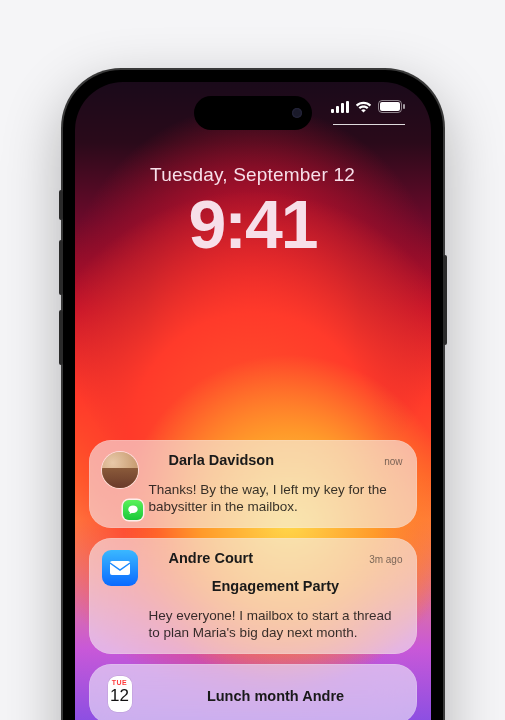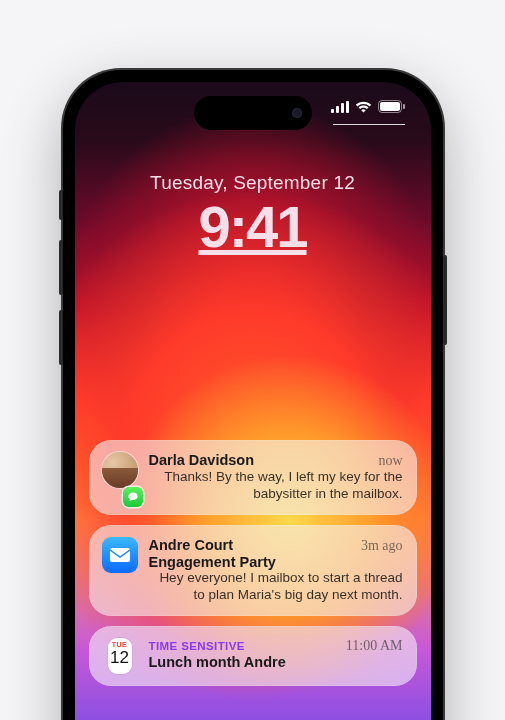--- a/index.html
+++ b/index.html
@@ -50,28 +50,27 @@
     display: flex; align-items: center; gap: 6px;
     z-index: 9;
   }
   .status-bar svg { display: block; }
   .status-underline {
     position: absolute; top: 42px; right: 26px; width: 72px; height: 1px;
     background: rgba(255,255,255,0.85);
   }
 
   .lock-header {
-    position: absolute; top: 90px; left: 0; right: 0;
+    position: absolute; top: 82px; left: 0; right: 0;
     text-align: center; color: #f7dfe9;
   }
   .date-text { font-size: 19px; font-weight: 500; letter-spacing: 0.2px; }
   .time-text {
-    font-size: 58px; font-weight: 700; line-height: 1; margin-top: 4px;
+    font-size: 68px; font-weight: 700; line-height: 1; margin-top: 4px;
     letter-spacing: -2px;
-    text-decoration: underline;
   }
 
   .notifications {
     position: absolute; left: 14px; right: 14px; top: 358px;
     display: flex; flex-direction: column; gap: 10px;
   }
   .notif {
     background: rgba(245,245,250,0.58);
     backdrop-filter: blur(20px);
     border-radius: 22px;
@@ -79,25 +78,25 @@
     display: flex; gap: 10px;
     color: #1a1a1a;
     position: relative;
     box-shadow: 0 0 0 0.5px rgba(255,255,255,0.25) inset;
   }
   .notif .icon-slot {
     width: 38px; flex: 0 0 38px; display:flex; align-items:flex-start; justify-content:center;
     position: relative;
   }
   .notif .body { flex: 1; min-width: 0; }
-  .notif .title-row { display: flex; align-items: baseline; }
+  .notif .title-row { display: flex; align-items: baseline; margin-left: 20px; }
   .notif .sender { font-weight: 600; font-size: 14.5px; }
-  .notif .ts { margin-left: auto; font-size: 14px; color: rgba(30,30,30,0.6); font-family: Liberation Serif, serif; }
-  .notif .subject { font-weight: 600; font-size: 14.5px; margin-top: 0; }
-  .notif .preview { font-size: 13.5px; line-height: 1.25; margin-top: 0; color: rgba(10,10,10,0.82); text-align: right; }
+  .notif .ts { margin-left: auto; font-size: 10px; color: rgba(30,30,30,0.6); }
+  .notif .subject { font-weight: 600; font-size: 14.5px; margin-top: 12px; text-align: center; }
+  .notif .preview { font-size: 13.5px; line-height: 1.25; margin-top: 14px; color: rgba(10,10,10,0.82); }
   .notif .tag { font-size: 11.5px; font-weight: 700; letter-spacing: 0.4px; color: #8a3ae8; }
 
   .avatar {
     width: 36px; height: 36px; border-radius: 50%;
     background: radial-gradient(circle at 30% 30%, #e8c8a8, #b88858);
     position: relative; overflow: hidden;
     box-shadow: 0 0 0 1px rgba(255,255,255,0.6);
   }
   .avatar::before {
     content:''; position:absolute; left:0;right:0;bottom:0;top:45%;
@@ -211,24 +210,20 @@
       </div>
 
       <div class="notif">
         <div class="icon-slot">
           <div class="cal-icon">
             <div class="cal-top">TUE</div>
             <div class="cal-num">12</div>
           </div>
         </div>
         <div class="body">
-          <div class="title-row">
-            <span class="tag">TIME SENSITIVE</span>
-            <span class="ts">11:00 AM</span>
-          </div>
           <div class="subject">Lunch month Andre</div>
         </div>
       </div>
 
     </div>
 
   </div>
 </div>
 
 </body></html>

